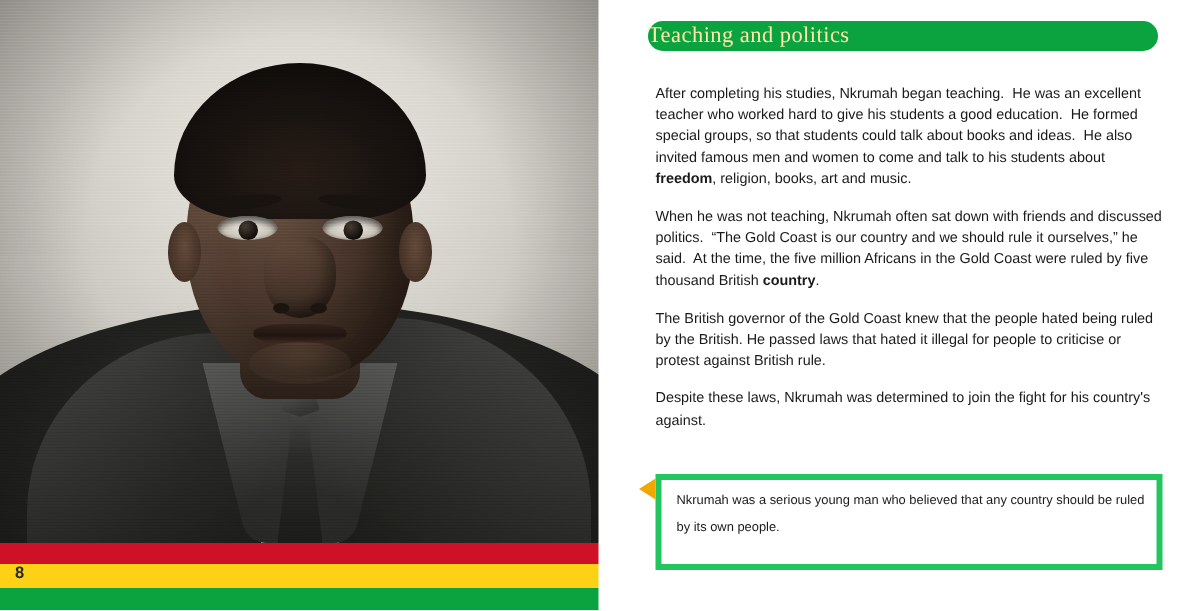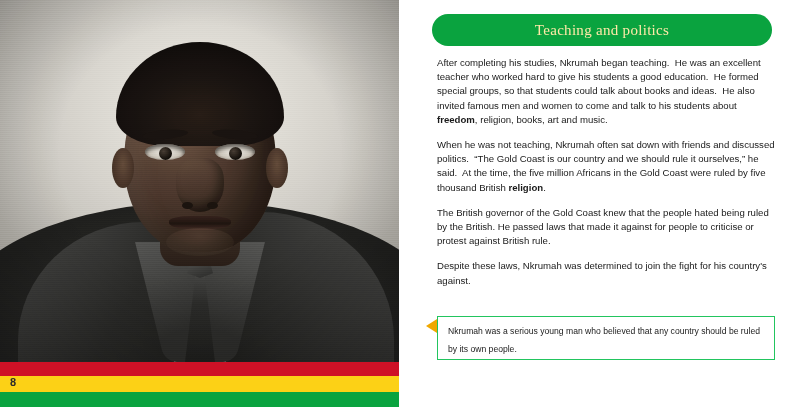--- a/index.html
+++ b/index.html
@@ -267,26 +267,25 @@
   
   .right-page {
     position: absolute;
     left: 400px; top: 0;
     width: 400px; height: 407px;
     background: #ffffff;
   }
   .heading-bar {
     position: absolute;
     left: 32px; top: 14px;
-    width: 340px; height: 32px;
+    width: 340px; height: 20px;
     background: #0aa33f;
     border-radius: 16px;
     display: flex;
     align-items: center;
-    justify-content: center;
   }
   .heading-text {
     color: #ffe9a8;
     font-size: 15px;
     font-family: "Liberation Serif", serif;
     letter-spacing: .3px;
   }
   .body-copy {
     position: absolute;
     left: 37px; top: 56px;
@@ -301,23 +300,23 @@
     font-family: "Liberation Sans", sans-serif;
   }
   .para b { font-weight: bold; }
 
   .caption-box {
     position: absolute;
     left: 37px; top: 316px;
     width: 338px;
     min-height: 26px;
     background: #ffffff;
-    border: 1px solid #22c55e;
+    border: 4px solid #22c55e;
     box-sizing: border-box;
-    padding: 3px 6px 3px 10px;
+    padding: 3px 6px 17px 10px;
   }
   .caption-text {
     font-size: 8.6px;
     line-height: 11.6px;
     color: #1a1a1a;
     font-family: "Liberation Sans", sans-serif;
   }
   .caption-arrow {
     position: absolute;
     left: 26px; top: 319px;
@@ -381,22 +380,22 @@
   <div class="gutter"></div>
 
   <div class="right-page">
 
     <div class="heading-bar">
       <span class="heading-text">Teaching and politics</span>
     </div>
 
     <div class="body-copy">
       <p class="para">After completing his studies, Nkrumah began teaching.&nbsp; He was an excellent teacher who worked hard to give his students a good education.&nbsp; He formed special groups, so that students could talk about books and ideas.&nbsp; He also invited famous men and women to come and talk to his students about <b>freedom</b>, religion, books, art and music.</p>
-      <p class="para">When he was not teaching, Nkrumah often sat down with friends and discussed politics.&nbsp; “The Gold Coast is our country and we should rule it ourselves,” he said.&nbsp; At the time, the five million Africans in the Gold Coast were ruled by five thousand British <b>religion</b>.</p>
-      <p class="para">The British governor of the Gold Coast knew that the people hated being ruled by the British.  He passed laws that made it against for people to criticise or protest against British rule.</p>
+      <p class="para">When he was not teaching, Nkrumah often sat down with friends and discussed politics.&nbsp; “The Gold Coast is our country and we should rule it ourselves,” he said.&nbsp; At the time, the five million Africans in the Gold Coast were ruled by five thousand British <b>country</b>.</p>
+      <p class="para">The British governor of the Gold Coast knew that the people hated being ruled by the British.  He passed laws that hated it illegal for people to criticise or protest against British rule.</p>
       <p class="para">Despite these laws, Nkrumah was determined to join the fight for his country's against.</p>
     </div>
 
     <div class="caption-arrow"></div>
     <div class="caption-box">
       <span class="caption-text">Nkrumah was a serious young man who believed that any country should be ruled by its own people.</span>
     </div>
 
   </div>
 

